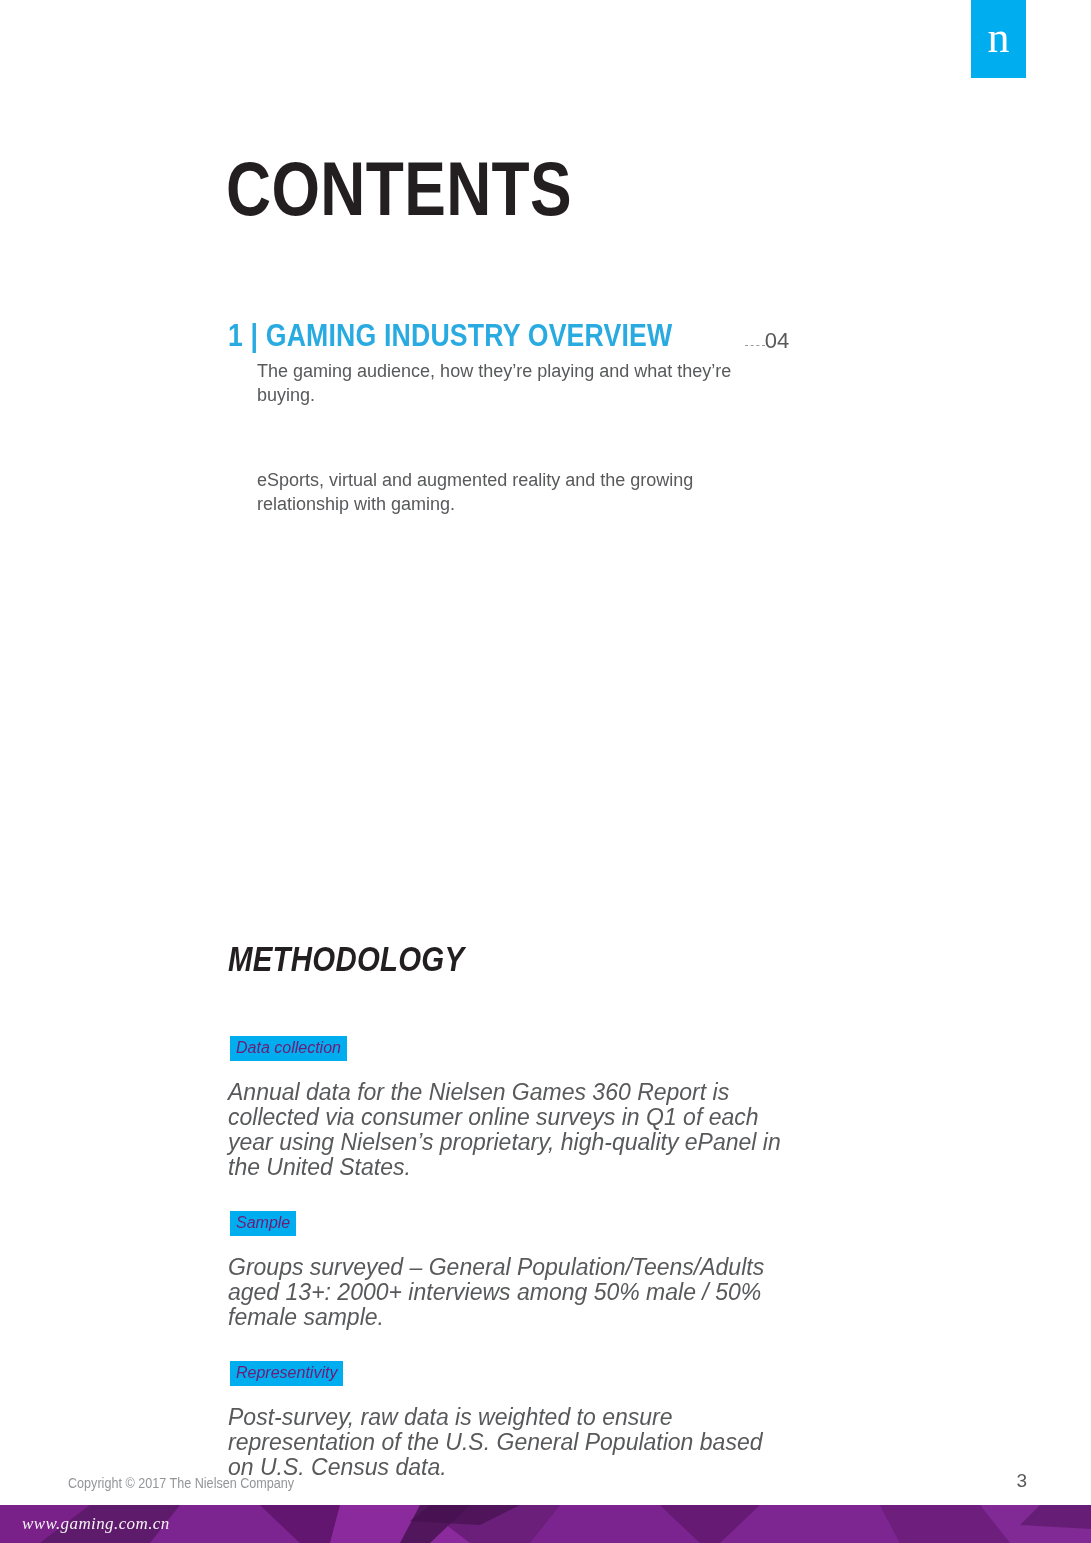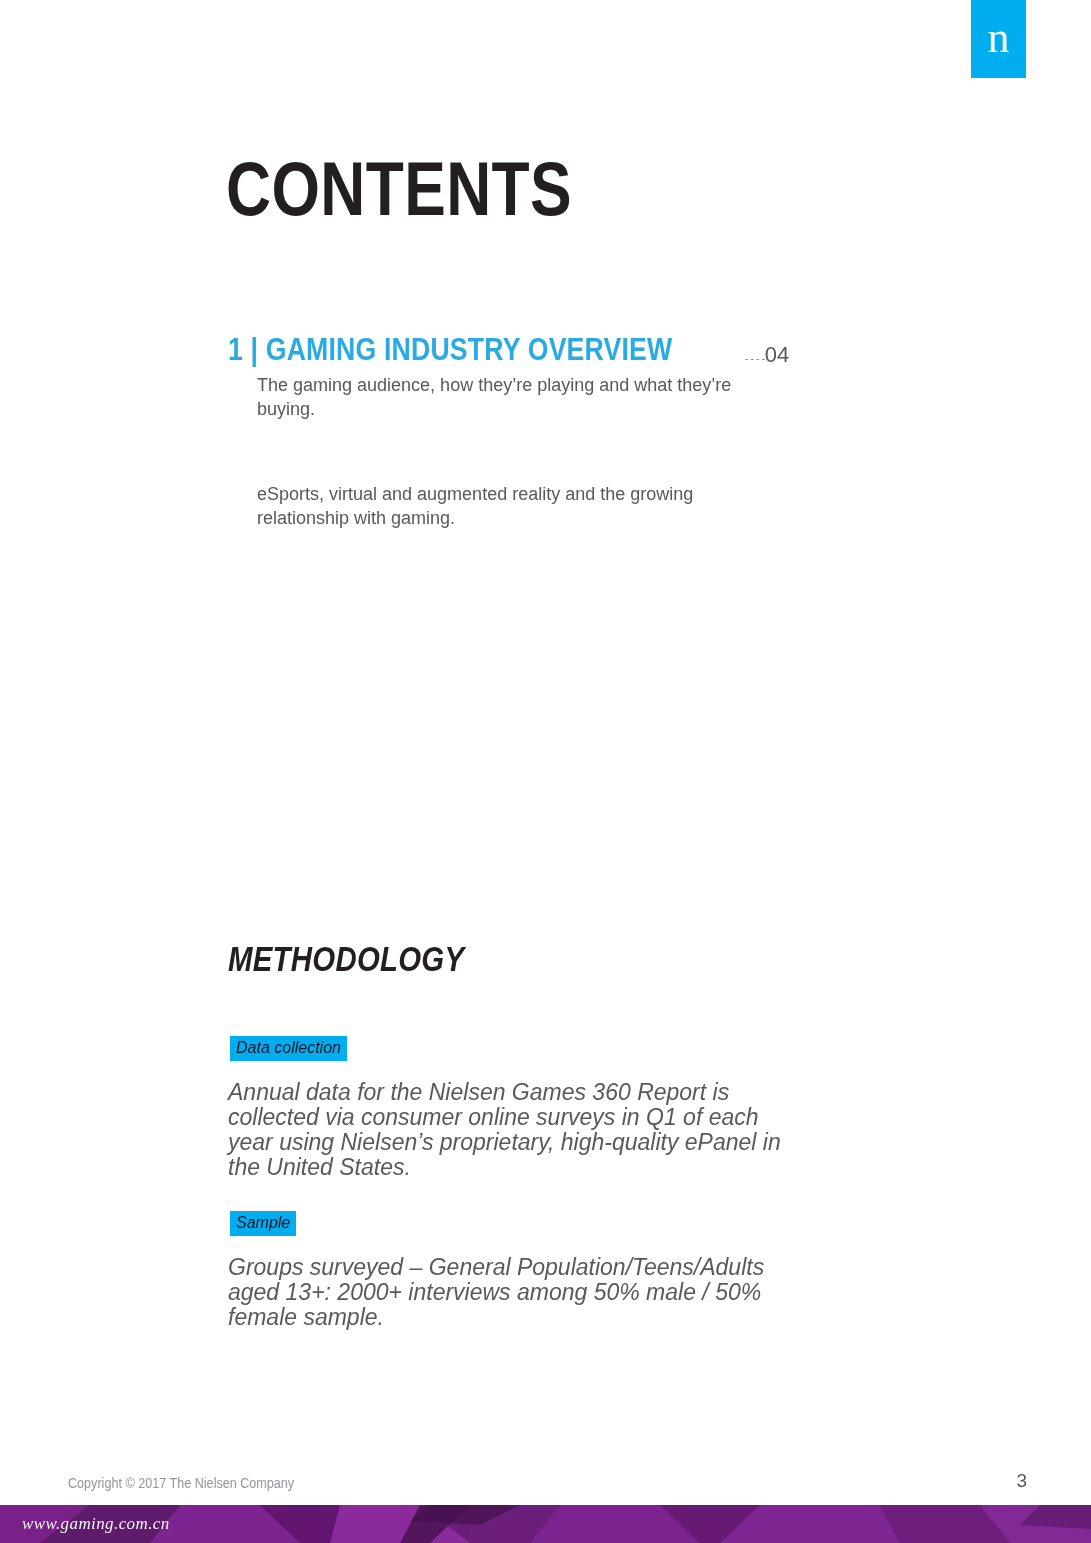--- a/index.html
+++ b/index.html
@@ -52,21 +52,21 @@
     color: #231F20;
     transform: scaleX(0.82);
     transform-origin: left top;
     white-space: nowrap;
   }
 
   
   .toc {
     position: absolute;
     left: 228px;
-    top: 334px;
+    top: 320px;
     width: 560px;
   }
   .toc-entry { position: relative; }
   .toc-entry.e1 { margin-top: 0; }
   .toc-entry.e2 { margin-top: 60px; }
   .toc-entry.e3 { margin-top: 62px; }
 
   .toc-headrow {
     display: flex;
     align-items: flex-end;
@@ -130,21 +130,21 @@
     white-space: nowrap;
   }
   .method-block { margin-top: 0; }
   .method-block.b1 { margin-top: 58px; }
   .method-block.b2 { margin-top: 31px; }
   .method-block.b3 { margin-top: 31px; }
 
   .badge {
     display: inline-block;
     background: #00AEEF;
-    color: #0f172a;
+    color: #701a75;
     font-family: "Liberation Sans", sans-serif;
     font-size: 16px;
     line-height: 22px;
     padding: 1px 6px 2px 6px;
     margin-left: 2px;
   }
   .method-body {
     margin-top: 19px;
     font-family: "Liberation Sans", sans-serif;
     font-size: 23px;
@@ -232,20 +232,24 @@
   <div class="method-block b1">
     <div class="badge">Data collection</div>
     <div class="method-body">Annual data for the Nielsen Games 360 Report is collected via consumer online surveys in Q1 of each year using Nielsen’s proprietary, high-quality ePanel in the United States.</div>
   </div>
 
   <div class="method-block b2">
     <div class="badge">Sample</div>
     <div class="method-body">Groups surveyed – General Population/Teens/Adults aged 13+: 2000+ interviews among 50% male / 50% female sample.</div>
   </div>
 
+  <div class="method-block b3">
+    <div class="badge">Representivity</div>
+    <div class="method-body">Post-survey, raw data is weighted to ensure representation of the U.S. General Population based on U.S. Census data.</div>
+  </div>
 </div>
 
 <div class="footer-copyright">Copyright © 2017 The Nielsen Company</div>
 <div class="footer-pagenum">3</div>
 
 <div class="wm-banner">
   <svg viewBox="0 0 1091 38" preserveAspectRatio="none">
     <rect x="0" y="0" width="1091" height="38" fill="#6B1D7A"></rect>
     <polygon points="0,0 90,0 40,38 0,38" fill="#7A2189"></polygon>
     <polygon points="90,0 180,0 150,38 40,38" fill="#5E1A6B"></polygon>

